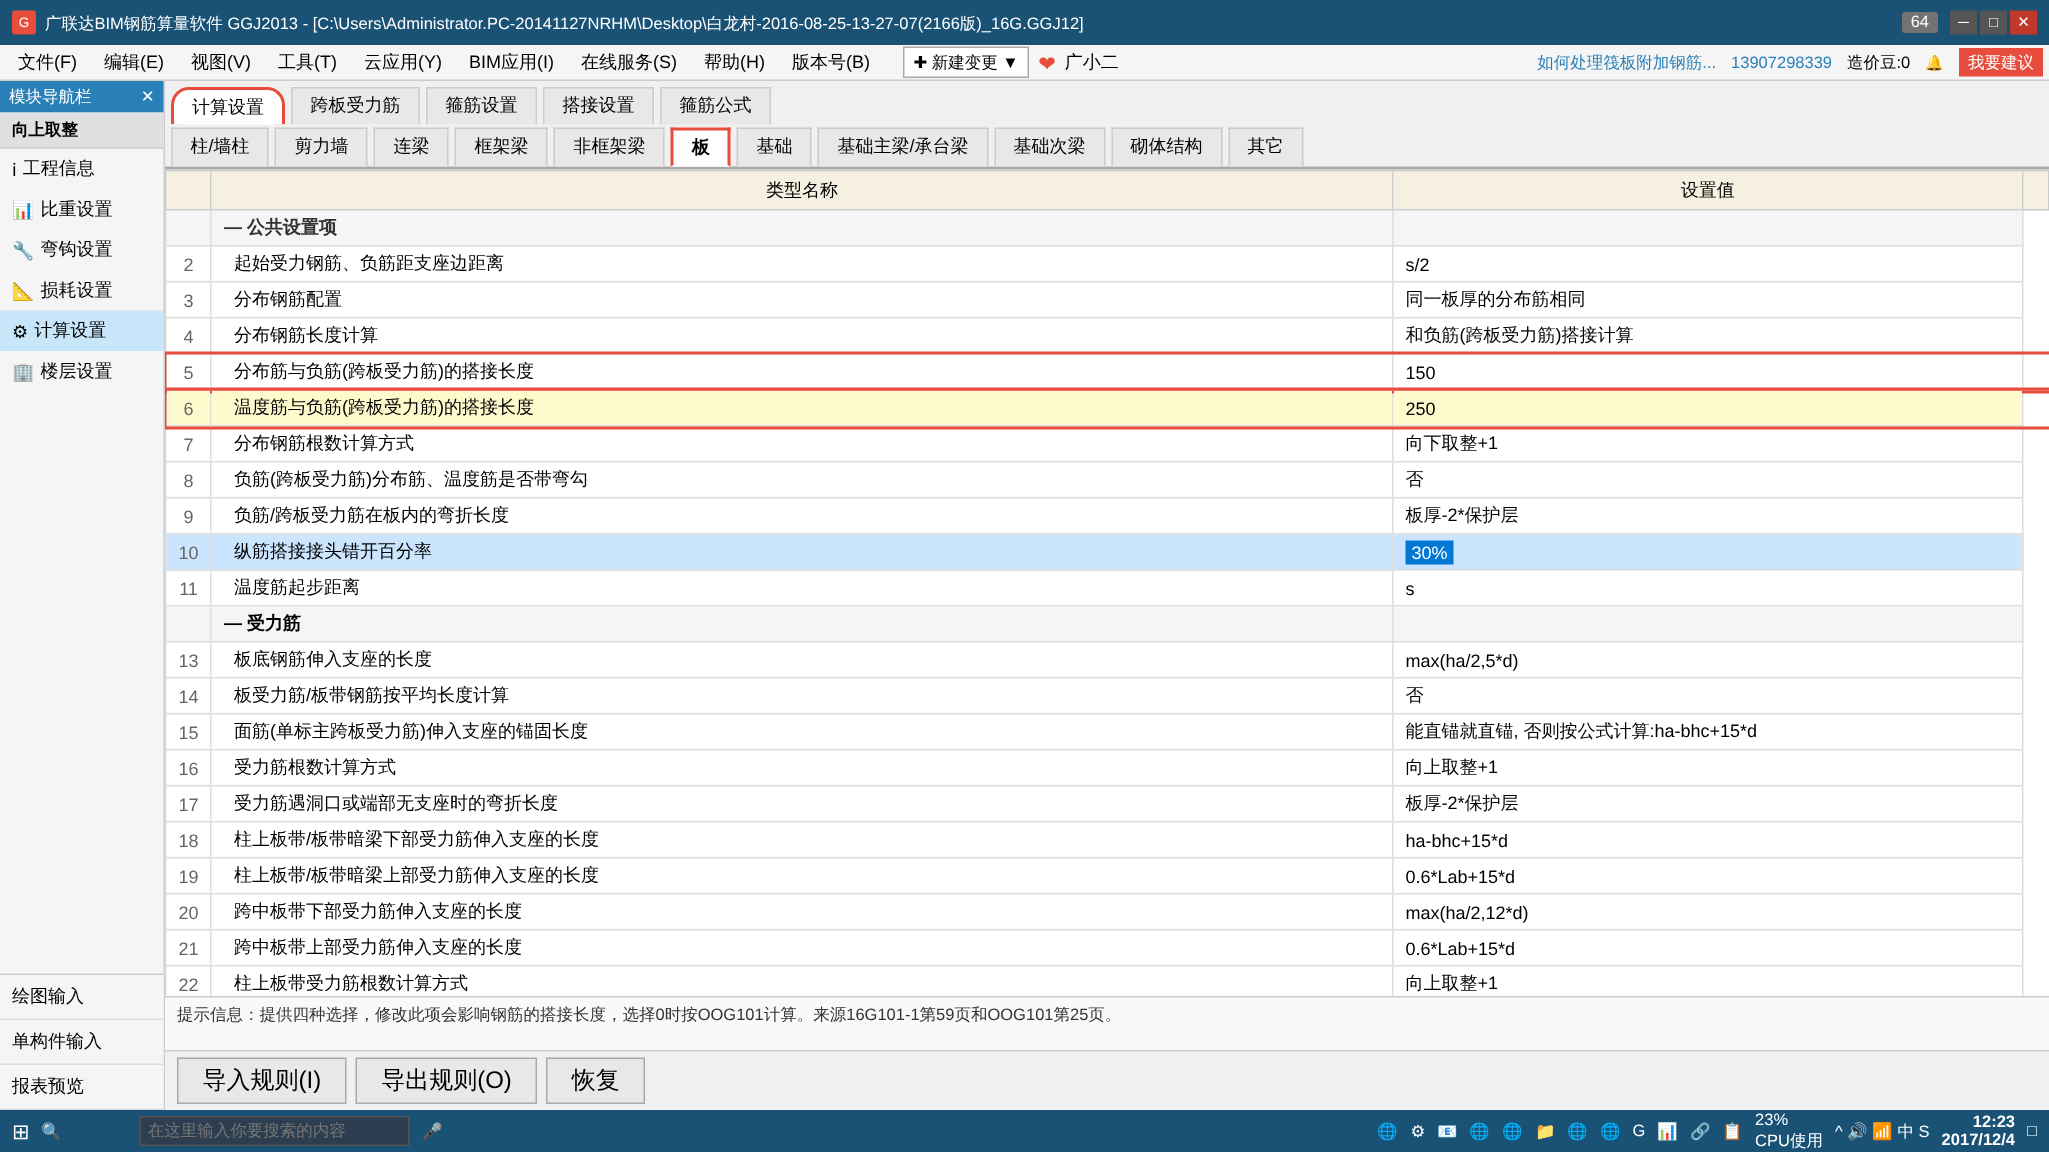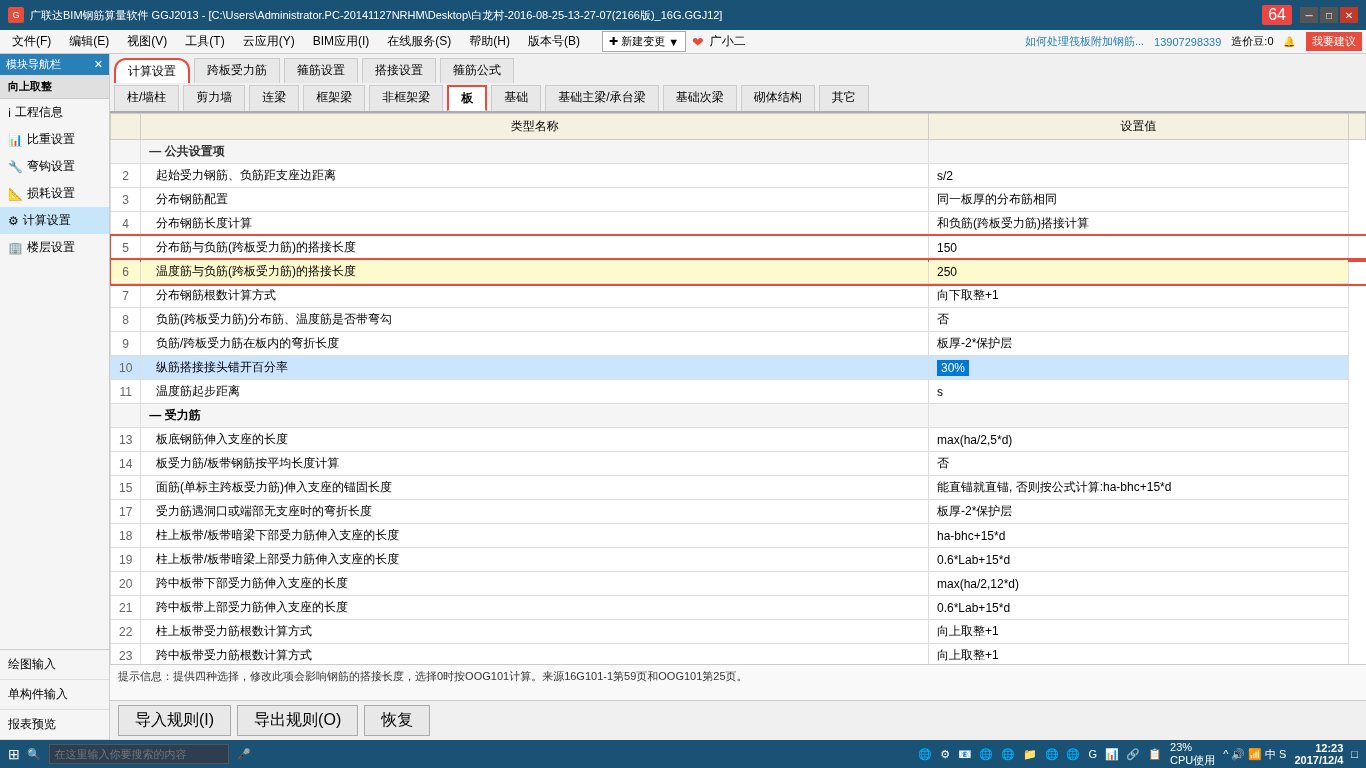--- a/index.html
+++ b/index.html
@@ -204,20 +204,21 @@
       gap: 8px;
     }
     .status-search {
       background: #2c3e50;
       border: 1px solid #555;
       height: 20px;
       width: 180px;
       padding: 0 4px;
       color: #aaa;
       font-size: 11px;
+      margin-left: 44px;
     }
     .status-right {
       margin-left: auto;
       display: flex;
       align-items: center;
       gap: 8px;
     }
     .cpu-info { font-size: 11px; }
     .time-info { font-size: 11px; text-align: right; font-weight: bold; }
 
@@ -228,21 +229,21 @@
   </style>
 </head>
 <body>
 
 <div class="title-bar">
   <div class="title-bar-left">
     <div class="title-icon">G</div>
     <span>广联达BIM钢筋算量软件 GGJ2013 - [C:\Users\Administrator.PC-20141127NRHM\Desktop\白龙村-2016-08-25-13-27-07(2166版)_16G.GGJ12]</span>
   </div>
   <div class="title-bar-right">
-    <div style="background:#ef4444;color:white;padding:1px 6px;font-size:16px;border-radius:2px;">64</div>
+    <div style="background:#737373;color:white;padding:1px 6px;font-size:11px;border-radius:2px;">64</div>
     <div class="window-controls">
       <button class="win-btn">─</button>
       <button class="win-btn">□</button>
       <button class="win-btn close">✕</button>
     </div>
   </div>
 </div>
 
 <div class="menu-bar">
   <span class="menu-item">文件(F)</span>
@@ -432,20 +433,25 @@
             <td>&nbsp;&nbsp;板受力筋/板带钢筋按平均长度计算</td>
             <td class="cell-value">否</td>
           </tr>
 
           <tr>
             <td class="row-num">15</td>
             <td>&nbsp;&nbsp;面筋(单标主跨板受力筋)伸入支座的锚固长度</td>
             <td class="cell-value">能直锚就直锚, 否则按公式计算:ha-bhc+15*d</td>
           </tr>
 
+          <tr>
+            <td class="row-num">16</td>
+            <td>&nbsp;&nbsp;受力筋根数计算方式</td>
+            <td class="cell-value">向上取整+1</td>
+          </tr>
 
           <tr>
             <td class="row-num">17</td>
             <td>&nbsp;&nbsp;受力筋遇洞口或端部无支座时的弯折长度</td>
             <td class="cell-value">板厚-2*保护层</td>
           </tr>
 
           <tr>
             <td class="row-num">18</td>
             <td>&nbsp;&nbsp;柱上板带/板带暗梁下部受力筋伸入支座的长度</td>

